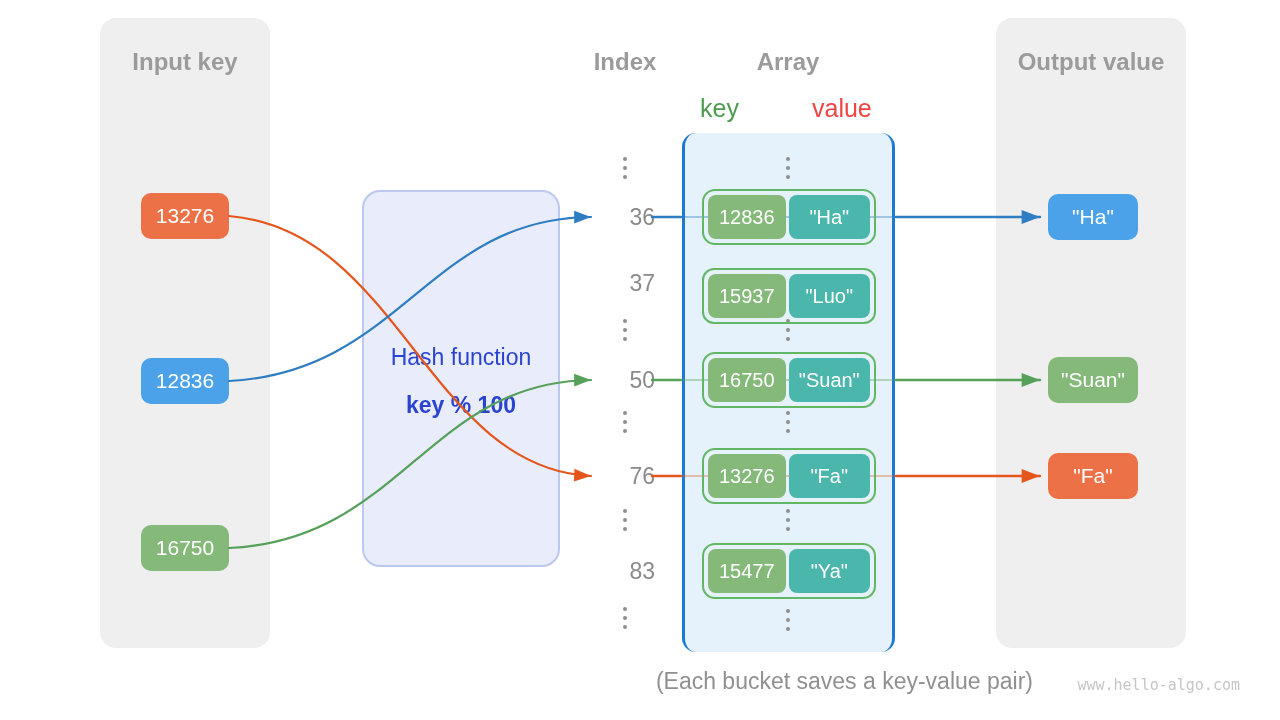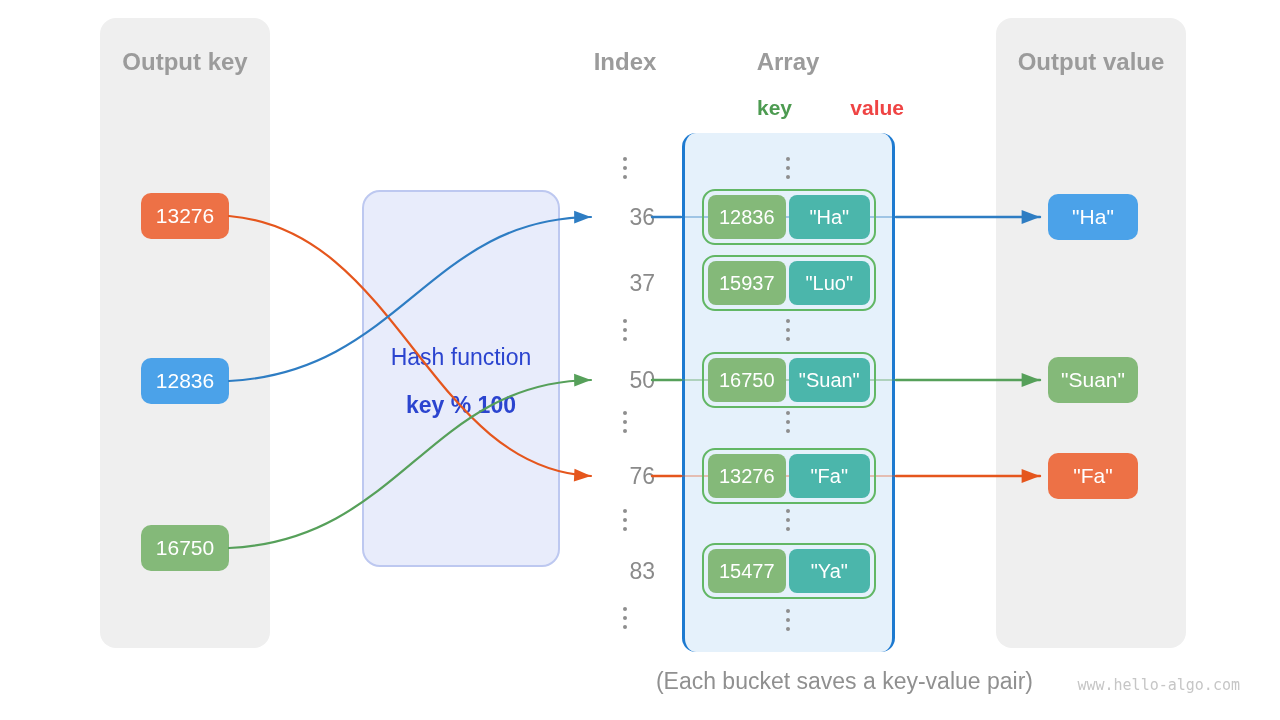--- a/index.html
+++ b/index.html
@@ -12,21 +12,21 @@
     position:absolute; top:18px; width:170px; height:630px;
     background:#efefef; border-radius:16px; z-index:1;
   }
   .panel-input  { left:100px; }
   .panel-output { left:996px; width:190px; }
   .hdr {
     position:absolute; font-weight:bold; font-size:24px; color:#9b9b9b;
     text-align:center; z-index:3; line-height:28px;
   }
   .sublabel {
-    position:absolute; font-size:21px; text-align:right; z-index:3; line-height:24px;font-weight:bold;
+    position:absolute; font-size:25px; text-align:left; z-index:3; line-height:24px;
   }
   .hashbox {
     position:absolute; left:362px; top:190px; width:198px; height:377px;
     background:#e8ecfb; border:2px solid #bdc8f0; border-radius:18px; z-index:1;
   }
   .hashtext {
     position:absolute; left:362px; top:344px; width:198px; text-align:center;
     color:#2b44cf; z-index:3;
   }
   .hashtext .l1 { font-size:23px; line-height:26px; }
@@ -82,21 +82,21 @@
   <div class="panel panel-output"></div>
   <div class="arraybox"></div>
   <div class="hashbox"></div>
 
   <svg class="flow flow-under" width="1280" height="720">
     <path d="M 682 217 H 895" fill="none" stroke-width="2.2" opacity="0.38" stroke="#2e7dc3"></path>
     <path d="M 682 380 H 895" fill="none" stroke-width="2.2" opacity="0.38" stroke="#56a05a"></path>
     <path d="M 682 476 H 895" fill="none" stroke-width="2.2" opacity="0.33" stroke="#e5561d"></path>
   </svg>
 
-  <div class="hdr" style="left:100px; top:48px; width:170px;">Output key</div>
+  <div class="hdr" style="left:100px; top:48px; width:170px;">Input key</div>
   <div class="hdr" style="left:575px; top:48px; width:100px;">Index</div>
   <div class="hdr" style="left:713px; top:48px; width:150px;">Array</div>
   <div class="hdr" style="left:996px; top:48px; width:190px;">Output value</div>
   <div class="sublabel" style="left:700px; top:96px; width:92px; color:#4d9b51;">key</div>
   <div class="sublabel" style="left:812px; top:96px; width:92px; color:#ef4444;">value</div>
 
   <div class="hashtext">
     <div class="l1">Hash function</div>
     <div class="l2">key % 100</div>
   </div>
@@ -160,21 +160,21 @@
   <div class="vdots" style="left:786px; top:609px;">
       <i></i>
       <i></i>
       <i></i>
     </div>
 
   <div class="pair" style="top:189px;">
     <div class="pk">12836</div>
     <div class="pv">"Ha"</div>
   </div>
-  <div class="pair" style="top:255px;">
+  <div class="pair" style="top:268px;border-radius:12px;">
     <div class="pk">15937</div>
     <div class="pv">"Luo"</div>
   </div>
   <div class="pair" style="top:352px;">
     <div class="pk">16750</div>
     <div class="pv">"Suan"</div>
   </div>
   <div class="pair" style="top:448px;">
     <div class="pk">13276</div>
     <div class="pv">"Fa"</div>

